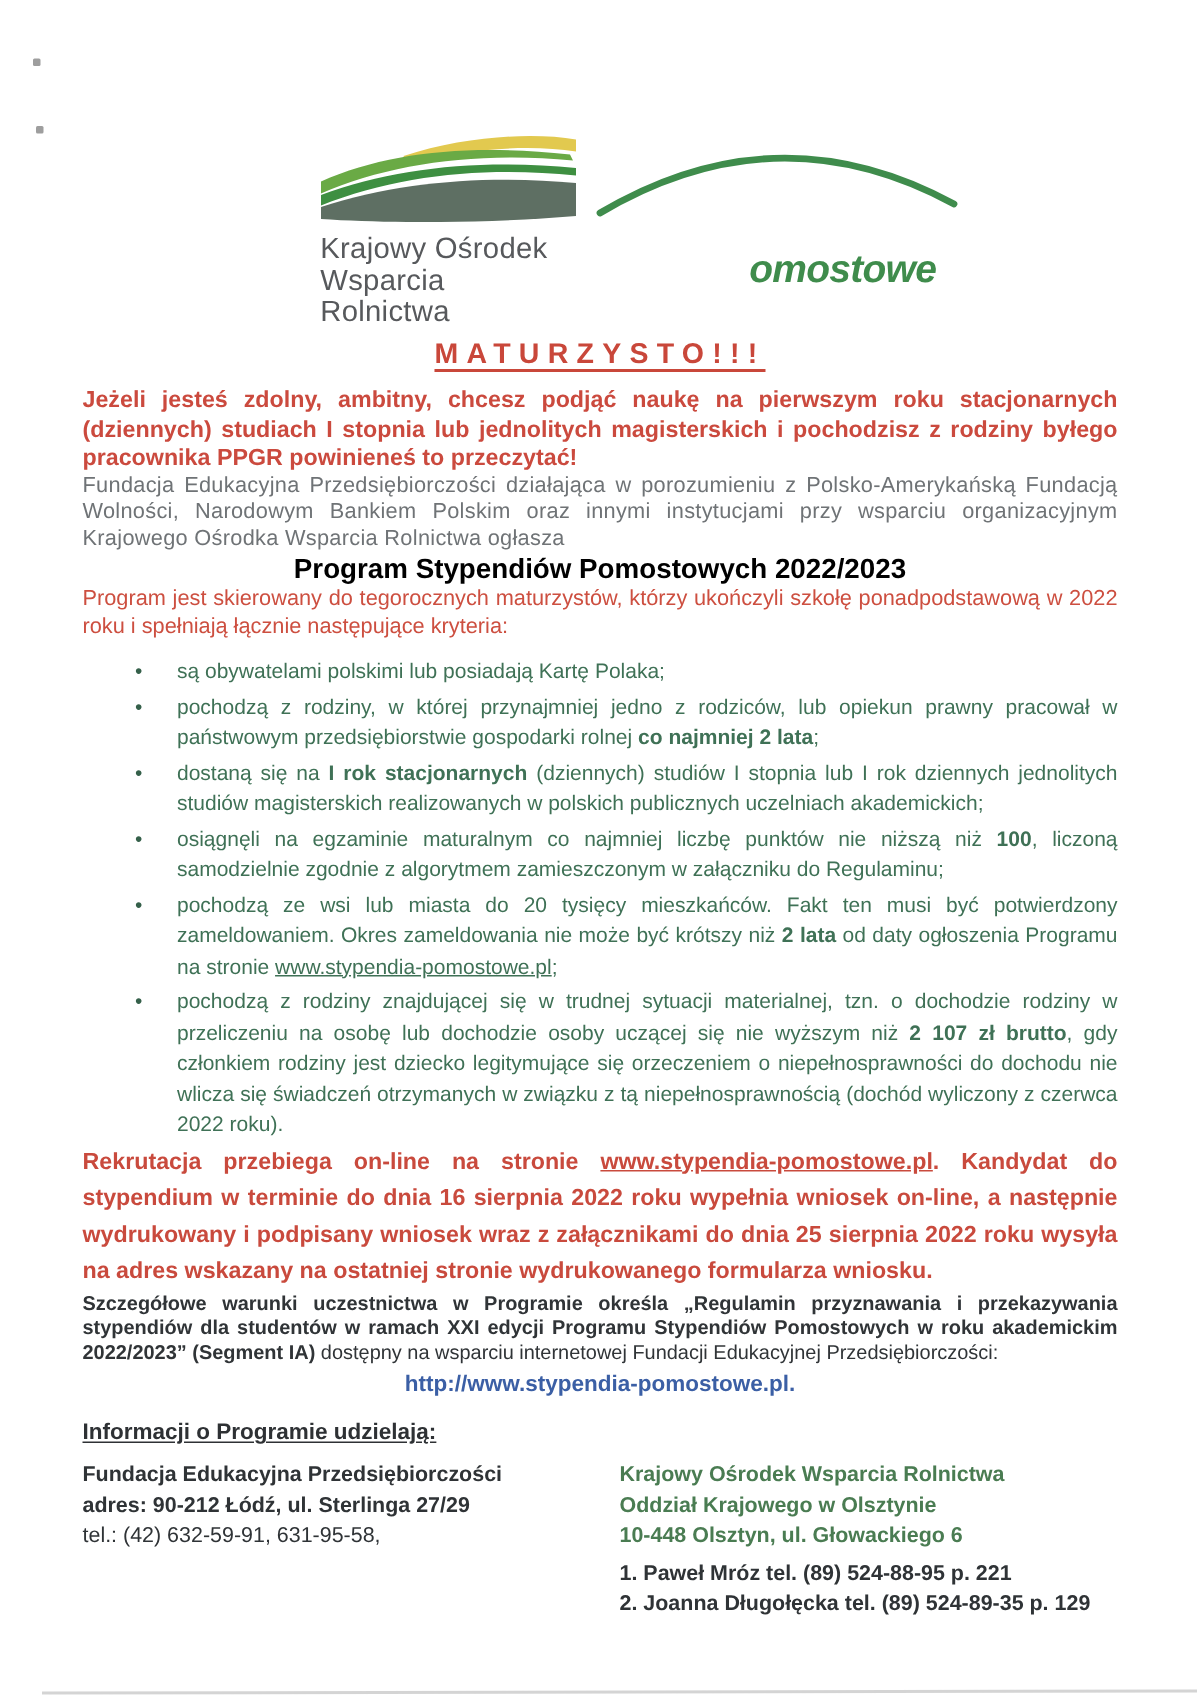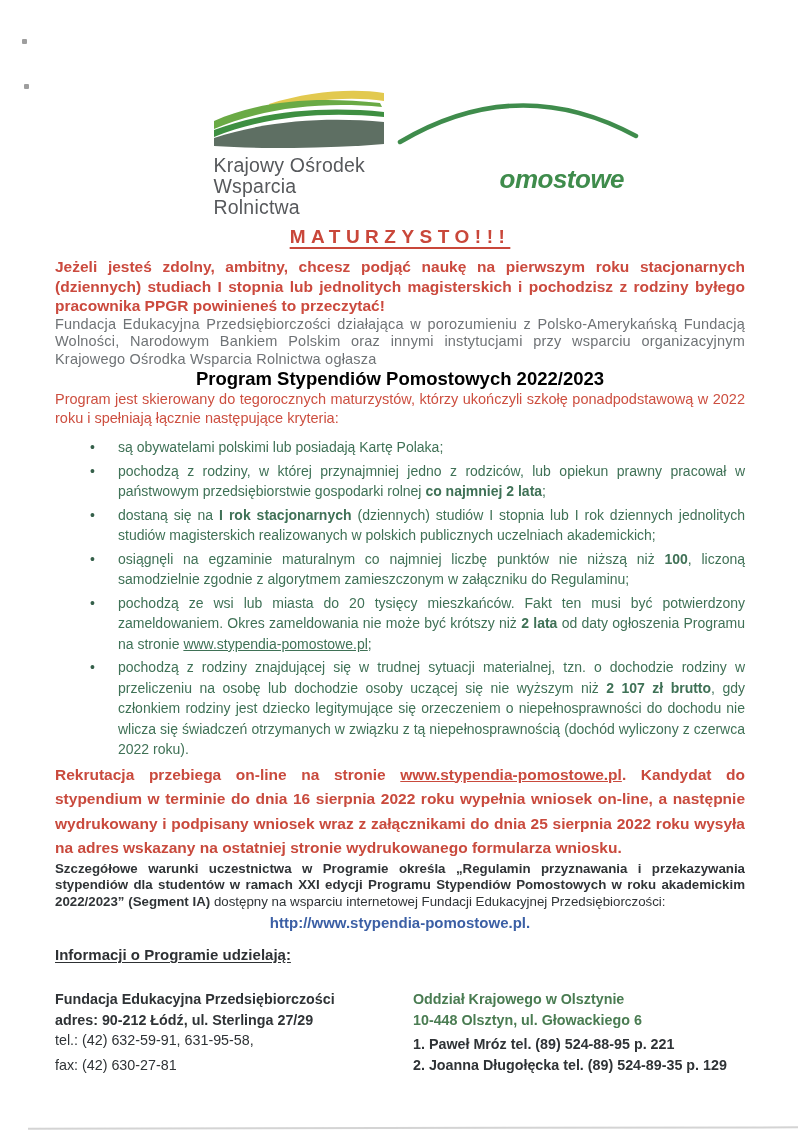--- a/index.html
+++ b/index.html
@@ -46,21 +46,21 @@
   .u { text-decoration:underline; }
 
   .recruit { margin-top:5px; margin-left:63px; font-size:15.5px; font-weight:bold; color:#c94a3d; line-height:24.5px; text-align:justify; }
 
   .terms { margin-top:8px; font-size:13.3px; line-height:16.5px; color:#303437; text-align:justify; }
   .blue-link { margin-top:4px; text-align:center; font-size:15px; font-weight:bold; color:#3b5fa5; }
 
   .info-heading { margin-top:15px; font-size:15px; font-weight:bold; color:#2e3134;
     text-decoration:underline; text-underline-offset:2px; }
 
-  .contacts { margin-top:26px; display:flex; }
+  .contacts { margin-top:10px; display:flex; }
   .contacts .col { font-size:14.3px; line-height:20.5px; color:#2f3336; }
   .contacts .left { width:358px; }
   .contacts .right { flex:1; }
   .cline.green { color:#4a7c52; }
   .cline.gap { margin-top:4px; }
 
   .scan-edge { position:absolute; bottom:3px; left:28px; right:2px; height:2px;
     background:rgba(100,100,100,.28); transform:rotate(-.1deg); }
 </style>
 </head>
@@ -110,23 +110,23 @@
       </ul>
     <p class="recruit"><span>Rekrutacja przebiega on-line na stronie </span><span class="u">www.stypendia-pomostowe.pl</span><span>. Kandydat do stypendium w terminie do dnia 16 sierpnia 2022 roku wypełnia wniosek on-line, a następnie wydrukowany i podpisany wniosek wraz z załącznikami do dnia 25 sierpnia 2022 roku wysyła na adres wskazany na ostatniej stronie wydrukowanego formularza wniosku.</span></p>
     <p class="terms"><span class="b">Szczegółowe warunki uczestnictwa w Programie określa „Regulamin przyznawania i przekazywania stypendiów dla studentów w ramach XXI edycji Programu Stypendiów Pomostowych w roku akademickim 2022/2023” (Segment IA)</span><span> dostępny na wsparciu internetowej Fundacji Edukacyjnej Przedsiębiorczości:</span></p>
     <div class="blue-link">http://www.stypendia-pomostowe.pl.</div>
     <div class="info-heading">Informacji o Programie udzielają:</div>
     <div class="contacts">
       <div class="col left">
           <div class="cline b">Fundacja Edukacyjna Przedsiębiorczości</div>
           <div class="cline b">adres: 90-212 Łódź, ul. Sterlinga 27/29</div>
           <div class="cline">tel.: (42) 632-59-91, 631-95-58,</div>
-          <div class="cline gap">fax: (42) 630-27-81</div>
         </div>
       <div class="col right">
+          <div class="cline b green">Krajowy Ośrodek Wsparcia Rolnictwa</div>
           <div class="cline b green">Oddział Krajowego w Olsztynie</div>
           <div class="cline b green">10-448 Olsztyn, ul. Głowackiego 6</div>
           <div class="cline b gap">1. Paweł Mróz tel. (89) 524-88-95 p. 221</div>
           <div class="cline b">2. Joanna Długołęcka tel. (89) 524-89-35 p. 129</div>
         </div>
     </div>
   </div>
 
   <div class="scan-edge"></div>
 </div>

